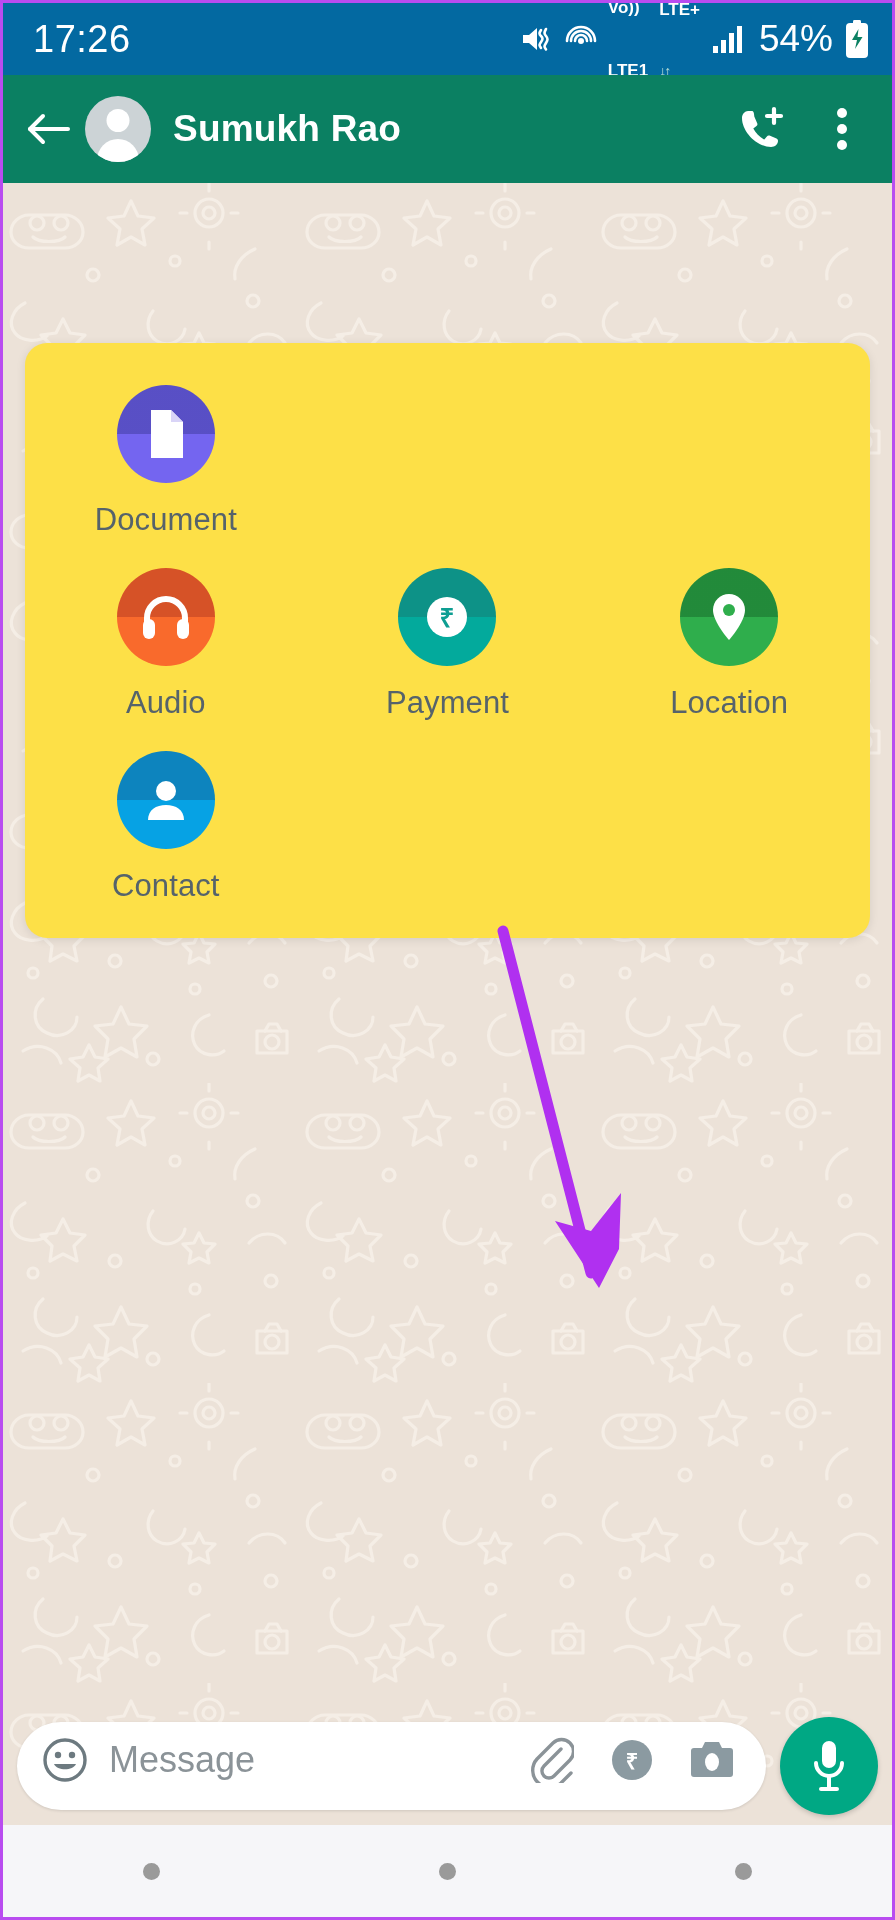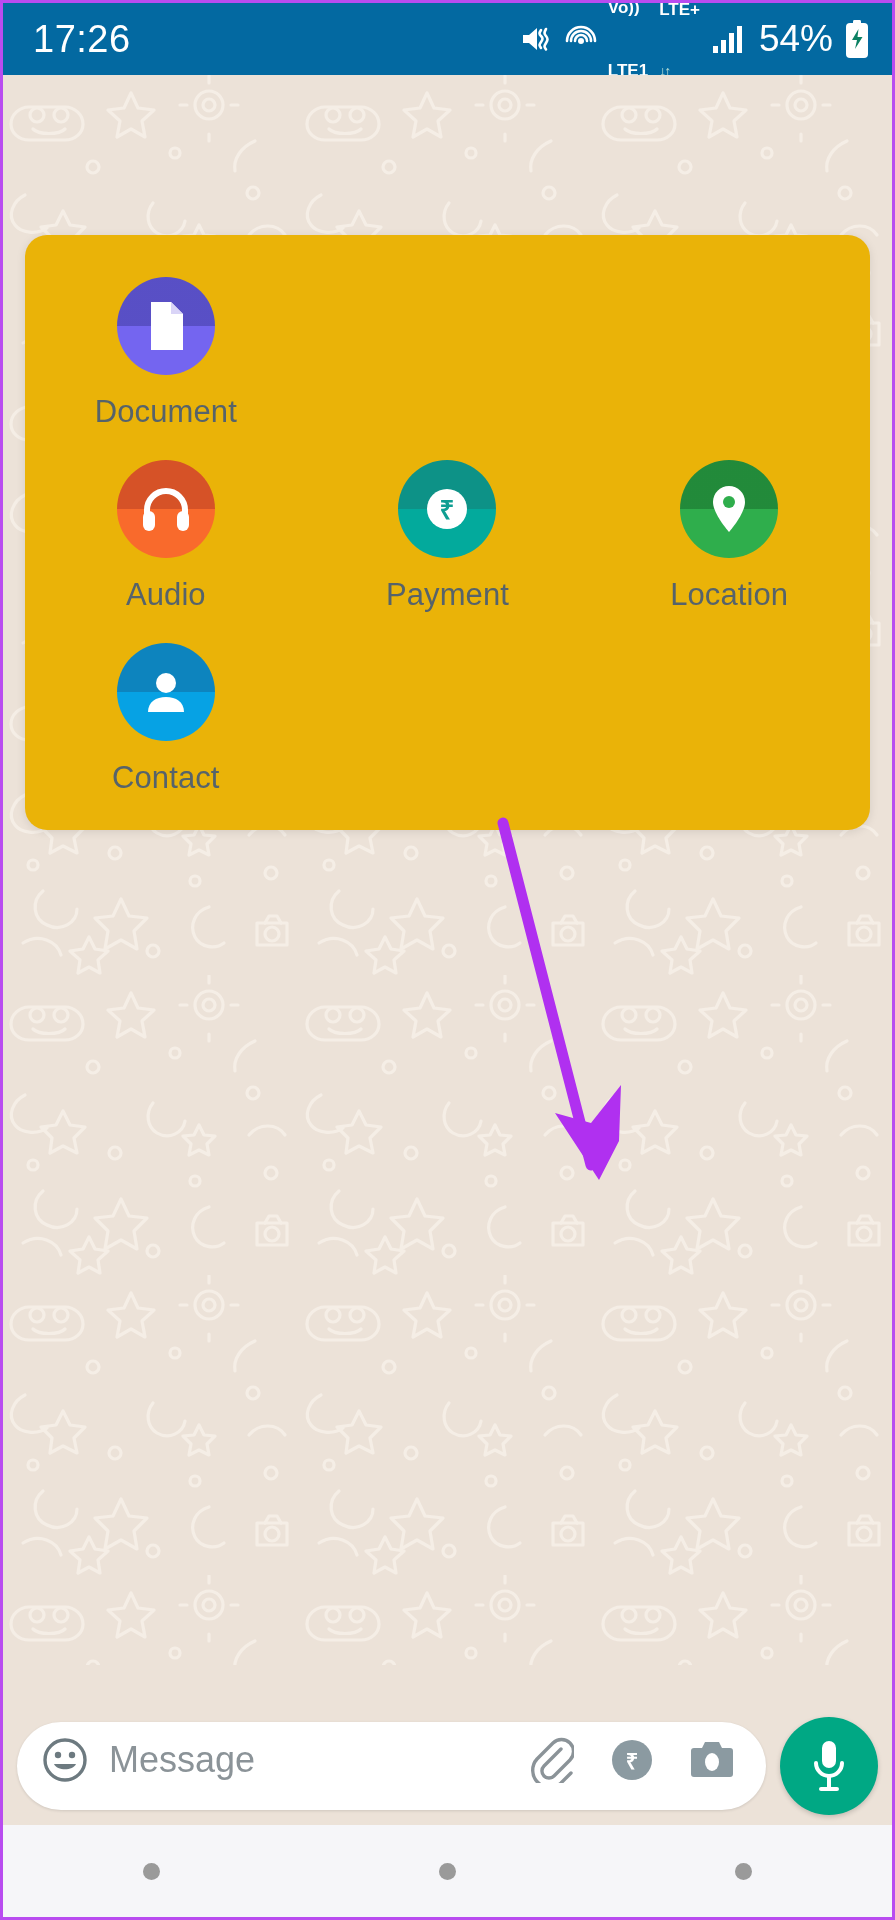--- a/index.html
+++ b/index.html
@@ -78,21 +78,21 @@
     background:#ece2d8;
     overflow:hidden;
   }
   .doodle { position:absolute; inset:0; opacity:0.55; }
 
   
   .attach-panel {
     position:absolute;
     left:22px; right:22px;
     top:160px;
-    background:#eab308;
+    background:#fde047;
     border-radius:22px;
     padding:42px 0 34px 0;
     box-shadow:0 2px 10px rgba(0,0,0,0.10);
     z-index:3;
   }
   .attach-row { display:flex; }
   .attach-row + .attach-row { margin-top:30px; }
   .attach-cell {
     width:33.333%;
     display:flex; flex-direction:column; align-items:center;
@@ -205,20 +205,48 @@
         <svg width="26" height="38" viewBox="0 0 26 38">
           <rect x="9" y="0" width="8" height="4" rx="1.4" fill="#fff"></rect>
           <rect x="2" y="3" width="22" height="35" rx="4" fill="#fff"></rect>
           <path d="M14.5 9l-6.5 11h5l-2 9 7.5-12h-5z" fill="#0c8163"></path>
         </svg>
       </span>
 
     </div>
   </div>
 
+  <div class="appbar">
+    <div class="back-btn">
+      <svg width="46" height="40" viewBox="0 0 46 40">
+        <path d="M43 20H5" stroke="#fff" stroke-width="4" stroke-linecap="round"></path>
+        <path d="M18 7L5 20l13 13" stroke="#fff" stroke-width="4" fill="none" stroke-linecap="round" stroke-linejoin="round"></path>
+      </svg>
+    </div>
+
+    <div class="avatar"></div>
+
+    <div class="contact-name">Sumukh Rao</div>
+
+    <div class="appbar-actions">
+      <div class="ab-icon">
+        <svg width="48" height="48" viewBox="0 0 48 48">
+          <path d="M12 6c-3 0-6 3-6 7 0 14 15 29 29 29 4 0 7-3 7-6 0-1-.5-2-1.5-2.4l-7-3c-1-.4-2 0-2.6.8l-2.6 3.2c-4.6-2.3-8.6-6.3-11-11l3.2-2.6c.8-.6 1.2-1.6.8-2.6l-3-7C18 6.6 17 6 16 6z" fill="#fff"></path>
+          <path d="M38 4v14M31 11h14" stroke="#fff" stroke-width="4.2" stroke-linecap="round"></path>
+        </svg>
+      </div>
+      <div class="ab-icon">
+        <svg width="14" height="48" viewBox="0 0 14 48">
+          <circle cx="7" cy="8" r="5" fill="#fff"></circle>
+          <circle cx="7" cy="24" r="5" fill="#fff"></circle>
+          <circle cx="7" cy="40" r="5" fill="#fff"></circle>
+        </svg>
+      </div>
+    </div>
+  </div>
 
   <div class="chat">
 
     <svg class="doodle" viewBox="0 0 889 1590" preserveAspectRatio="xMidYMid slice">
       <defs>
         <pattern id="wp" width="296" height="300" patternUnits="userSpaceOnUse">
           <g fill="none" stroke="#fdf8f2" stroke-width="3.2" stroke-linecap="round" stroke-linejoin="round">
             <path d="M26 32c-10 0-18 8-18 17s8 16 18 16h36c10 0 18-7 18-16s-8-17-18-17z"></path>
             <circle cx="34" cy="40" r="7"></circle>
               <circle cx="58" cy="40" r="7"></circle>

